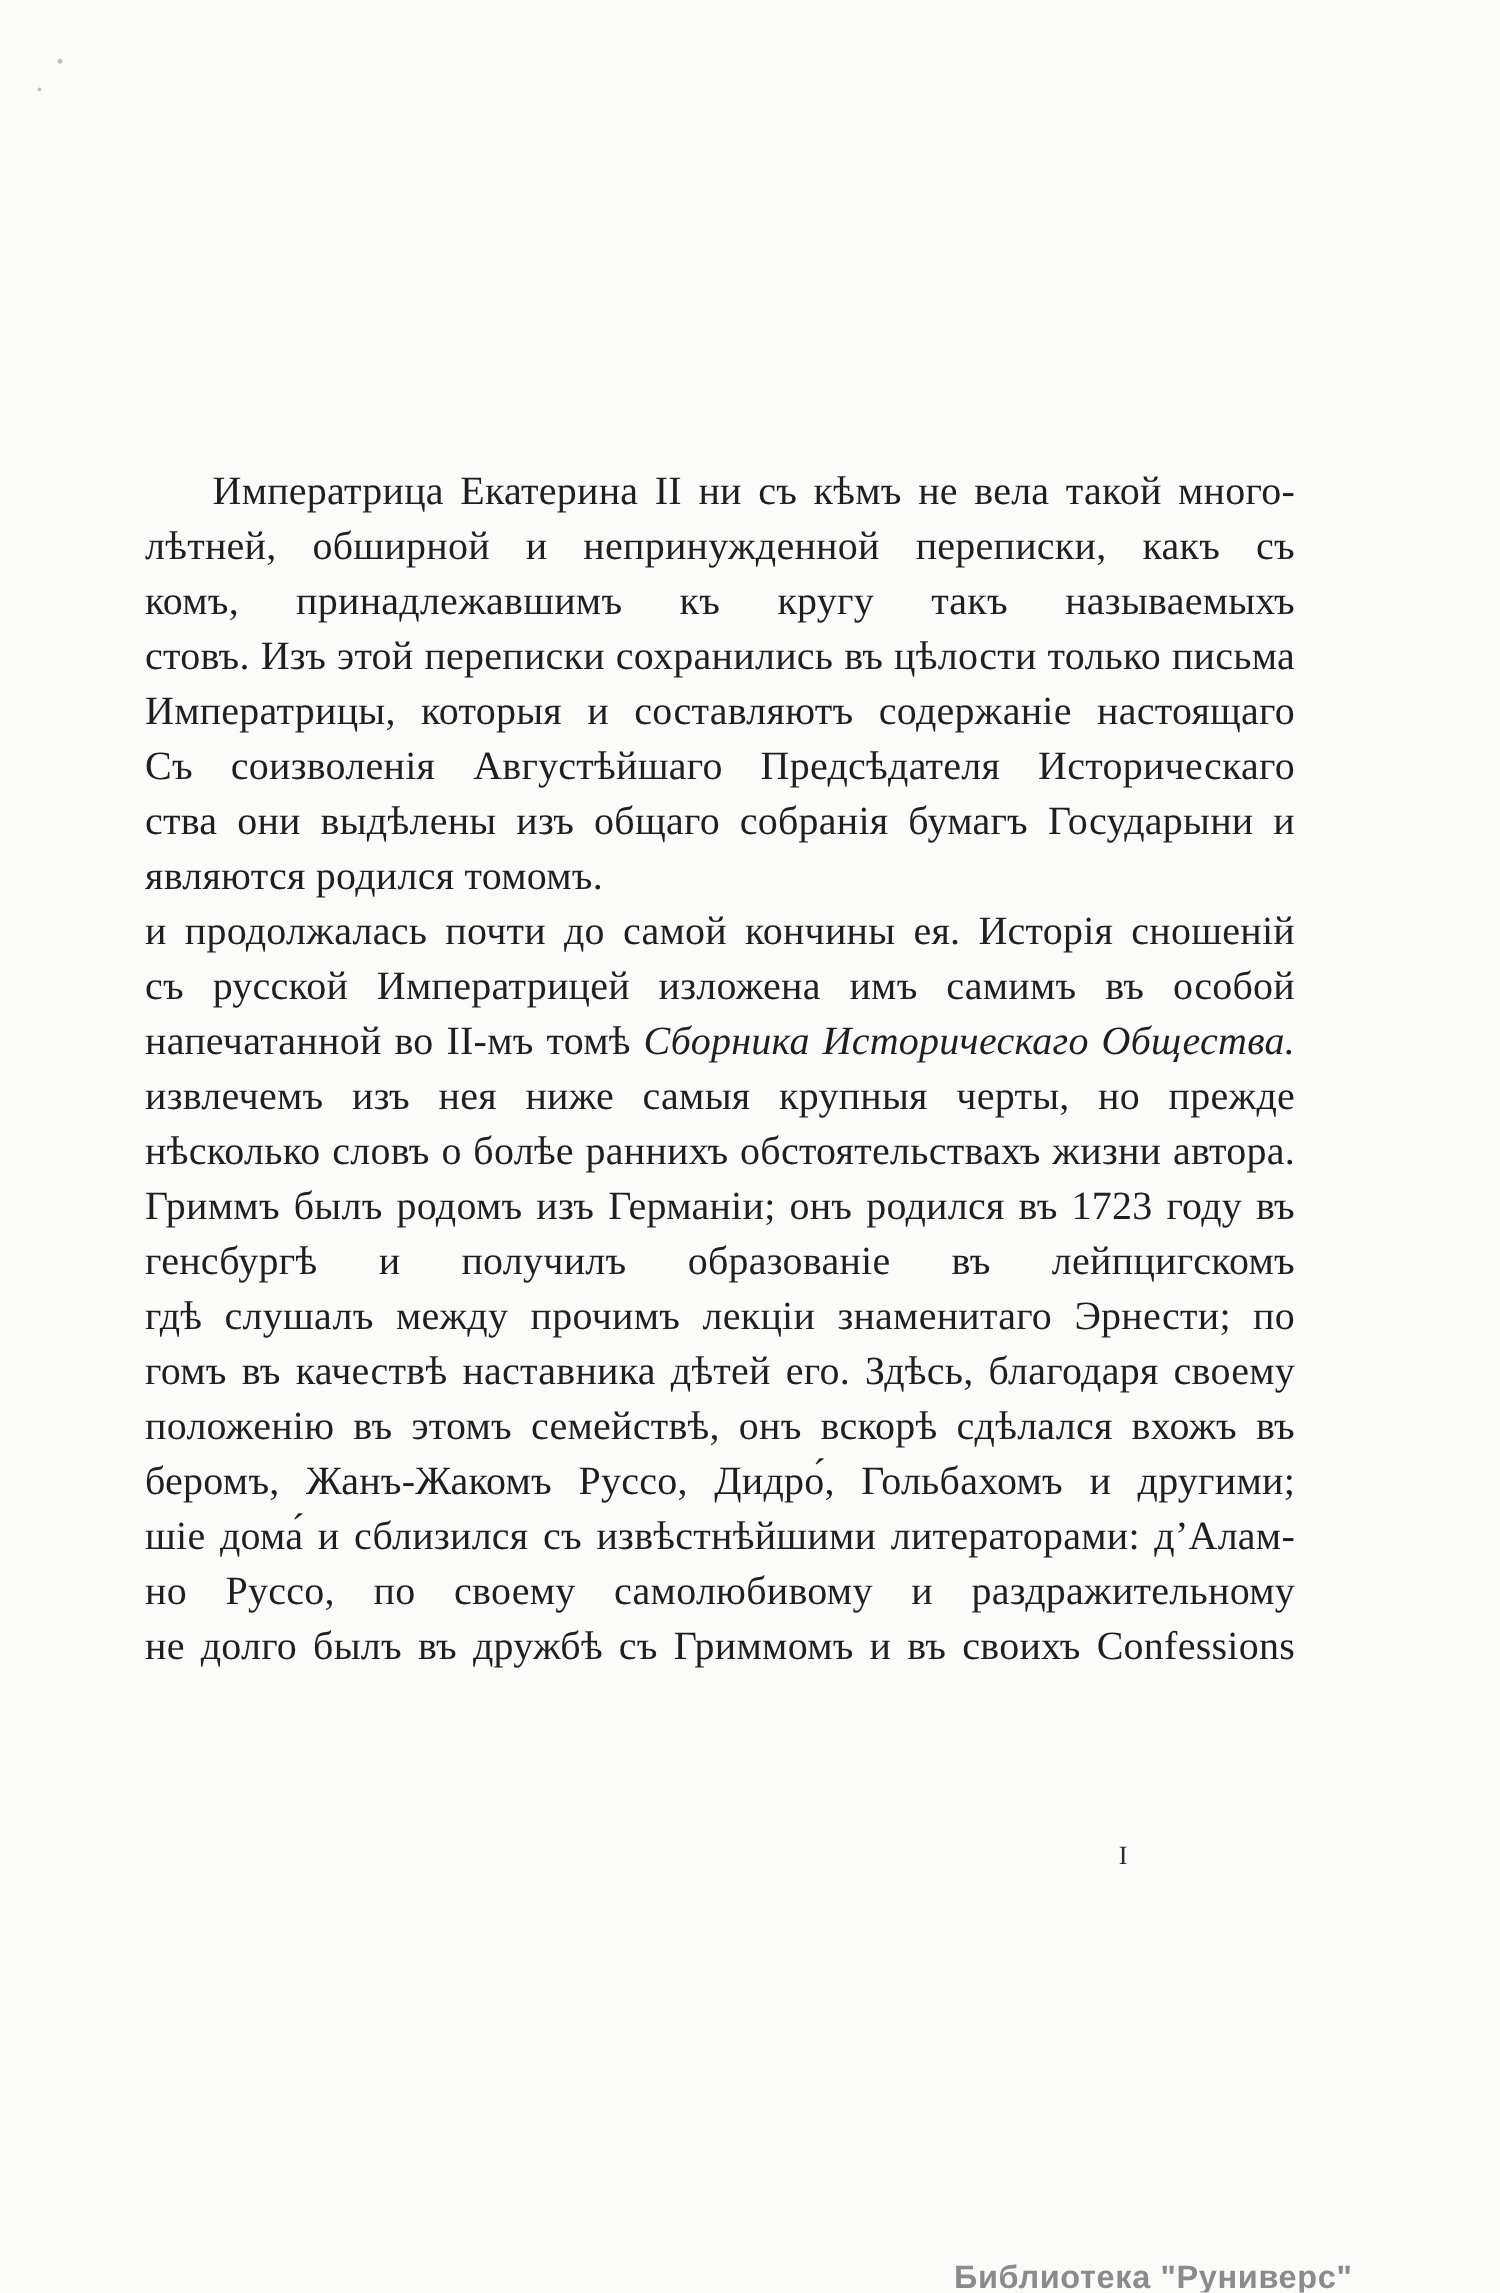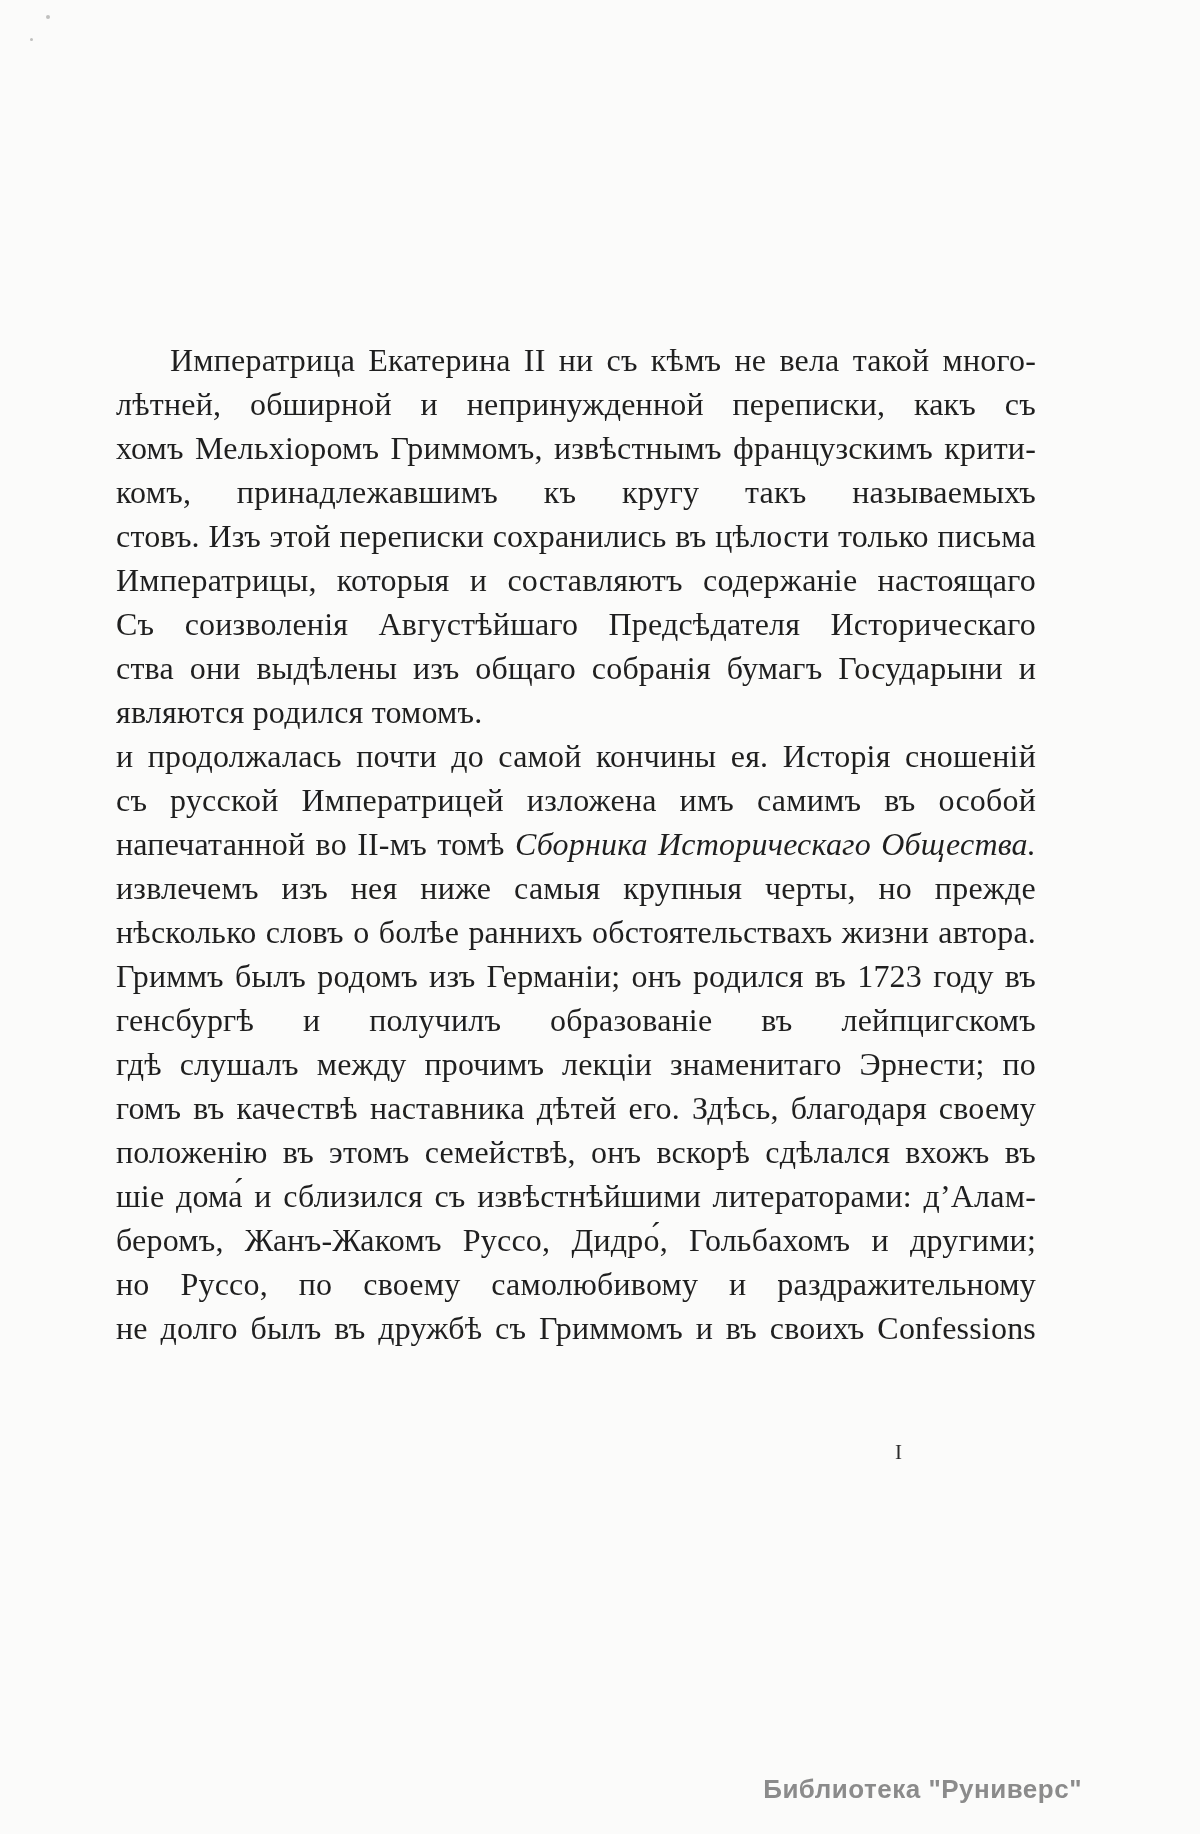--- a/index.html
+++ b/index.html
@@ -11,20 +11,21 @@
     height: 1834px;
     background: #fbfbfa;
     position: relative;
     overflow: hidden;
     font-family: "Liberation Serif", "DejaVu Serif", serif;
   }
   .page {
     position: absolute;
     inset: 0;
     background: #fbfbfa;
+    margin-top: 32px;
   }
   .text-block {
     position: absolute;
     left: 116px;
     top: 338px;
     width: 920px;
     color: #1f1f1f;
   }
   .line {
     margin: 0;
@@ -79,40 +80,39 @@
 
 <div class="page">
 
   <div class="speck s1"></div>
   <div class="speck s2"></div>
 
   <div class="text-block">
 
     <p class="line indent justify">Императрица Екатерина II ни съ кѣмъ не вела такой много-</p>
     <p class="line justify">лѣтней, обширной и непринужденной переписки, какъ съ Фридри-</p>
-    <p class="line justify">хомъ Мельхіоромъ Гриммомъ, извѣстнымъ французскимъ крити-</p>
     <p class="line justify">комъ, принадлежавшимъ къ кругу такъ называемыхъ энциклопеди-</p>
     <p class="line justify">стовъ. Изъ этой переписки сохранились въ цѣлости только письма</p>
     <p class="line justify">Императрицы, которыя и составляютъ содержаніе настоящаго тома.</p>
     <p class="line justify">Съ соизволенія Августѣйшаго Предсѣдателя Историческаго Обще-</p>
     <p class="line justify">ства они выдѣлены изъ общаго собранія бумагъ Государыни и</p>
     <p class="line">являются родился томомъ.</p>
 
     <p class="line justify">и продолжалась почти до самой кончины ея. Исторія сношеній его</p>
     <p class="line justify">съ русской Императрицей изложена имъ самимъ въ особой запискѣ,</p>
     <p class="line justify"><span>напечатанной во II-мъ томѣ </span><i>Сборника Историческаго Общества.</i></p>
     <p class="line justify">извлечемъ изъ нея ниже самыя крупныя черты, но прежде скажемъ</p>
     <p class="line justify">нѣсколько словъ о болѣе раннихъ обстоятельствахъ жизни автора.</p>
     <p class="line justify">Гриммъ былъ родомъ изъ Германіи; онъ родился въ 1723 году въ Ре-</p>
     <p class="line justify">генсбургѣ и получилъ образованіе въ лейпцигскомъ университетѣ,</p>
     <p class="line justify">гдѣ слушалъ между прочимъ лекціи знаменитаго Эрнести; по окон-</p>
     <p class="line justify">гомъ въ качествѣ наставника дѣтей его. Здѣсь, благодаря своему</p>
     <p class="line justify">положенію въ этомъ семействѣ, онъ вскорѣ сдѣлался вхожъ въ луч-</p>
+    <p class="line justify">беромъ, Жанъ-Жакомъ Руссо, Дидро́, Гольбахомъ и другими;</p>
     <p class="line justify">шіе дома́ и сблизился съ извѣстнѣйшими литераторами: д’Алам-</p>
-    <p class="line justify">беромъ, Жанъ-Жакомъ Руссо, Дидро́, Гольбахомъ и другими;</p>
     <p class="line justify">но Руссо, по своему самолюбивому и раздражительному характеру,</p>
     <p class="line justify">не долго былъ въ дружбѣ съ Гриммомъ и въ своихъ Confessions</p>
 
   </div>
 
   <div class="signature-mark">I</div>
 
   <div class="watermark">Библиотека "Руниверс"</div>
 
 </div>

